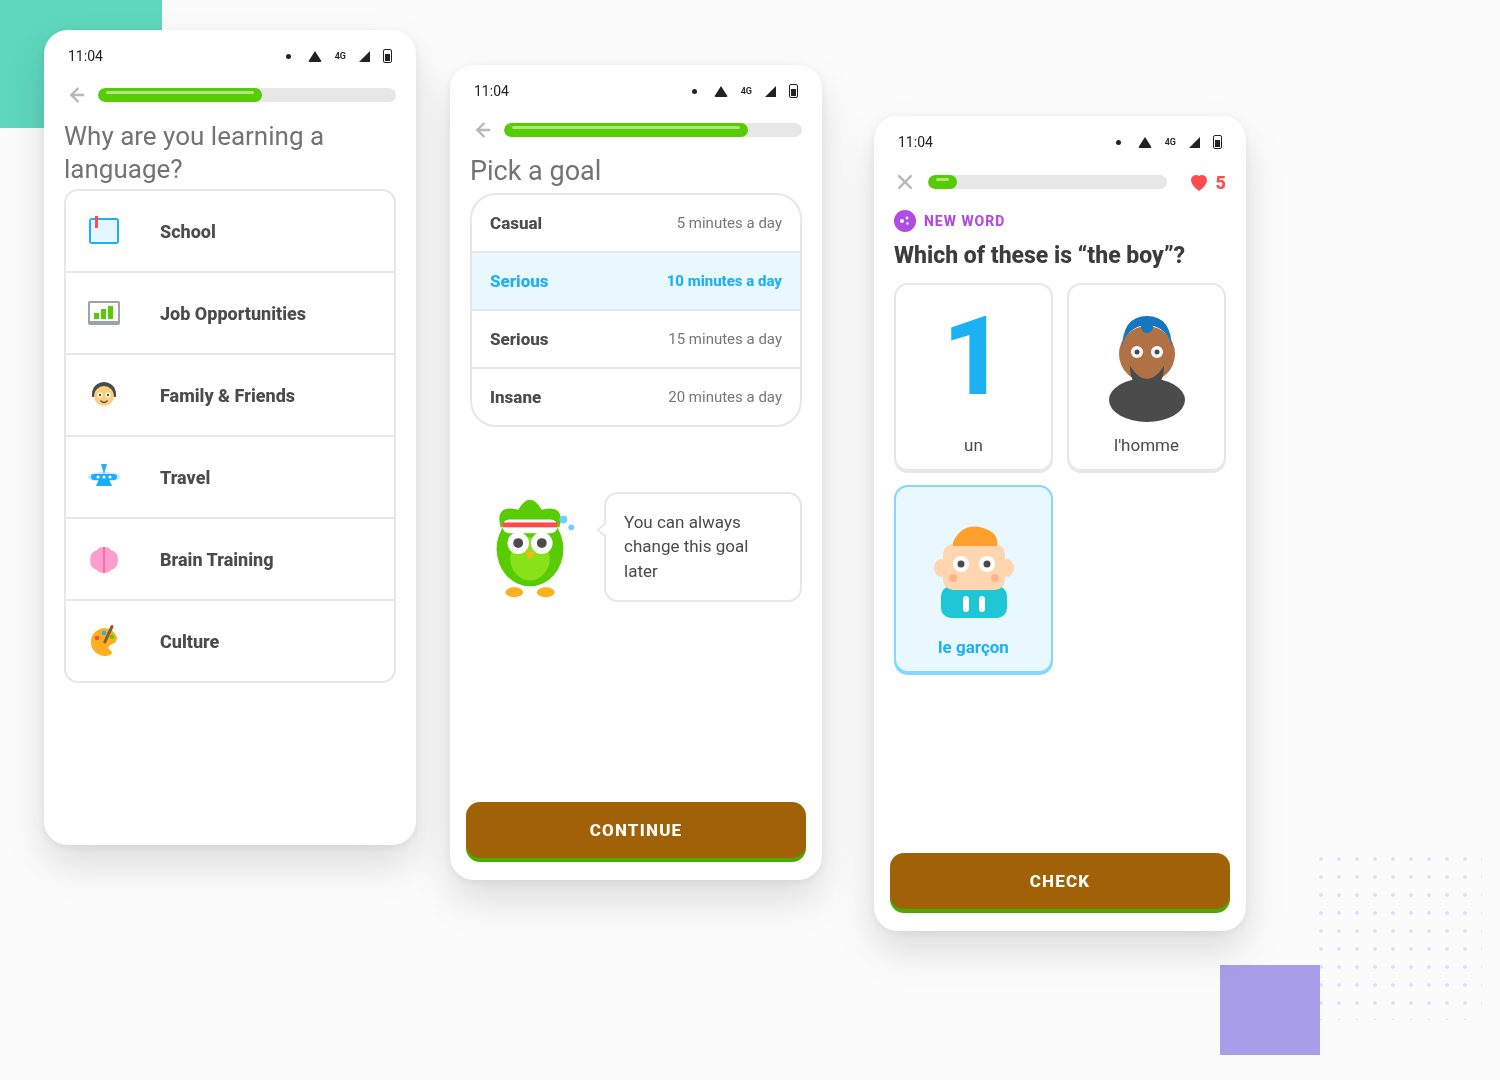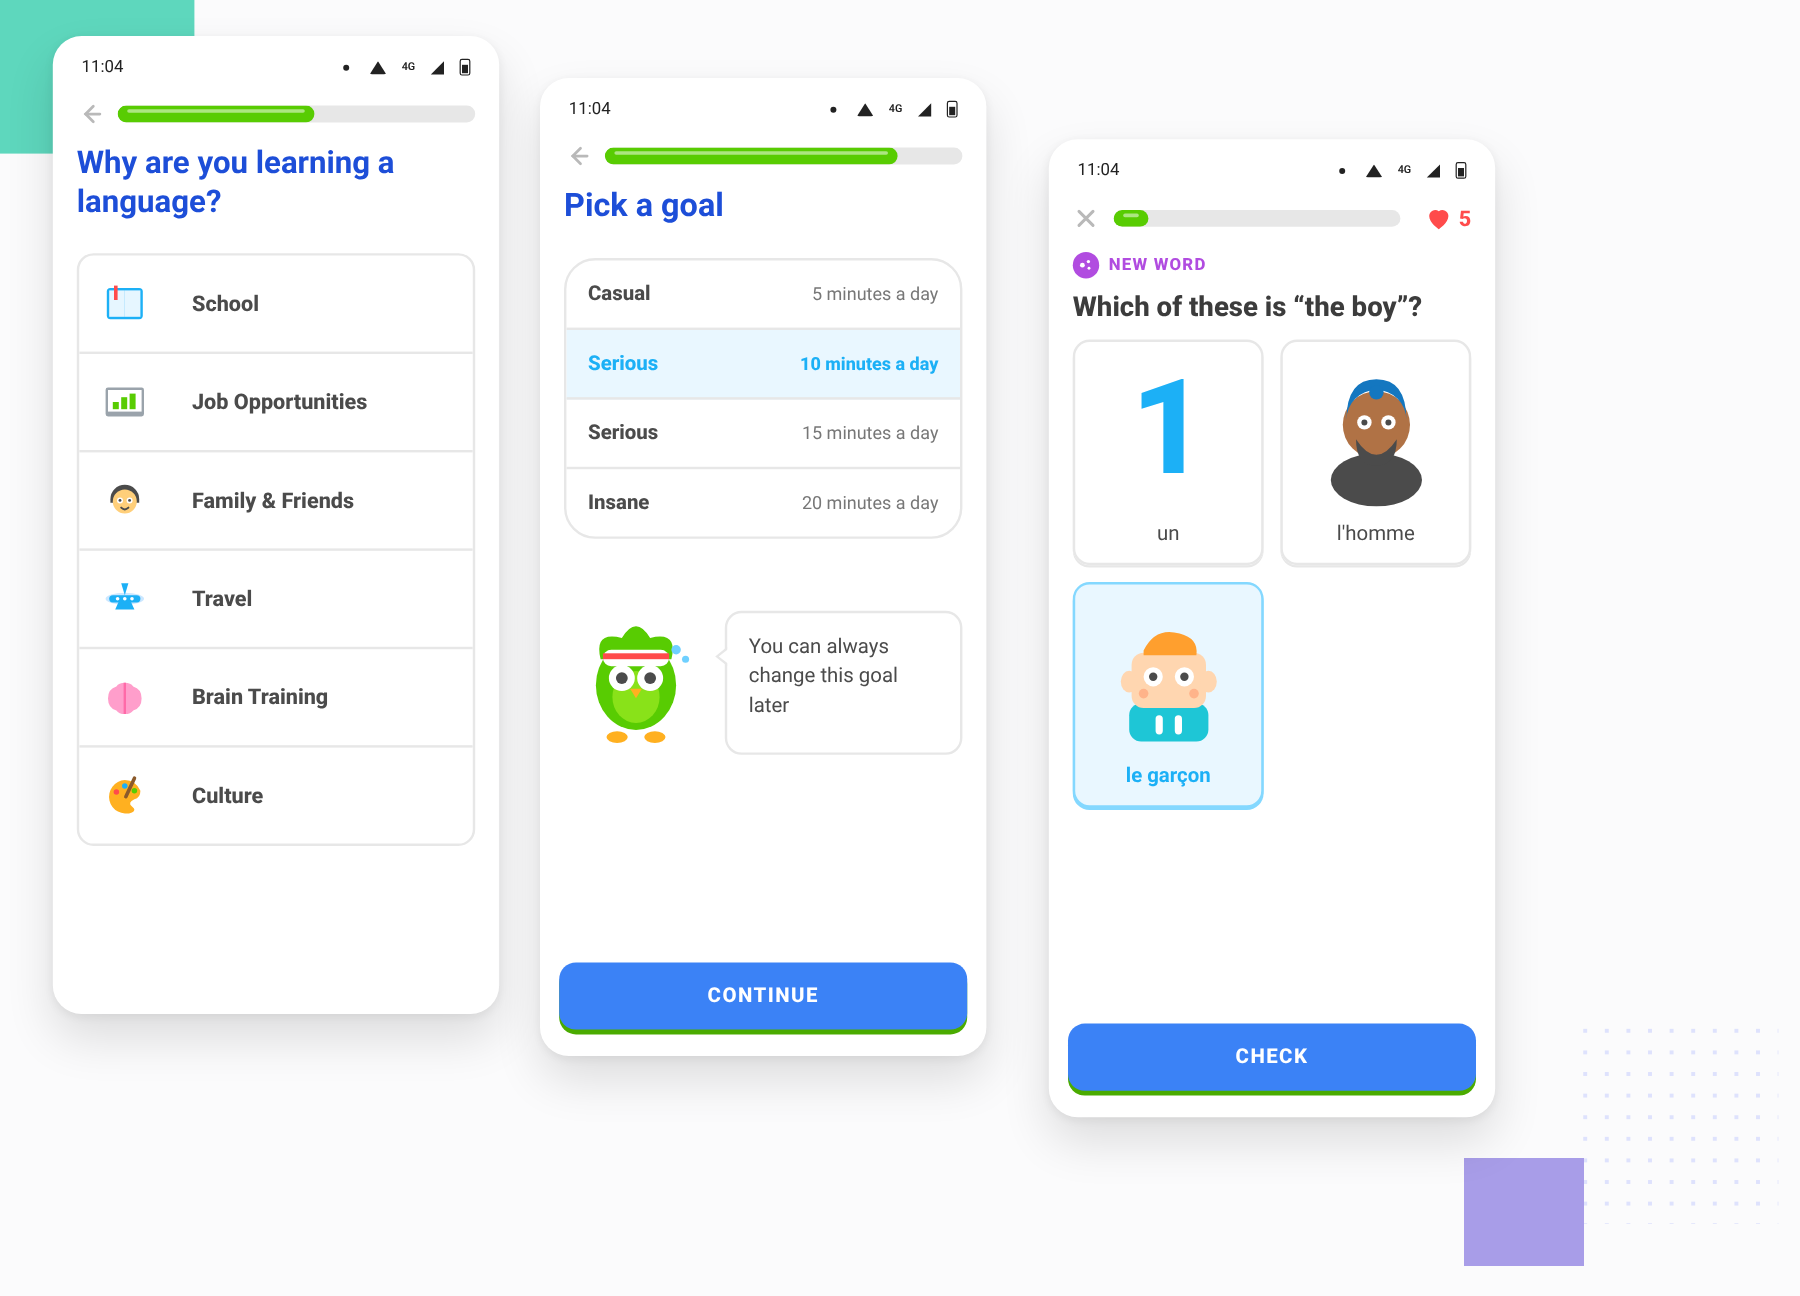--- a/index.html
+++ b/index.html
@@ -48,43 +48,43 @@
   
   .toprow { display:flex; align-items:center; gap:12px; margin:8px 0 14px; }
   .back-arrow, .x-icon { width:22px; height:22px; color:#b9b9b9; display:flex; align-items:center; justify-content:center; cursor:pointer;}
   .progress-track { flex:1; height:14px; background:#e7e7e7; border-radius:10px; overflow:hidden; position:relative;}
   .progress-fill  { height:100%; background:#58cc02; border-radius:10px; position:relative;}
   .progress-fill::after{content:"";position:absolute;top:3px;left:8px;right:8px;height:3px;background:rgba(255,255,255,.5);border-radius:3px;}
   .heart-wrap{ display:flex; align-items:center; gap:5px; margin-left:8px; color:#ff4b4b; font-weight:800; font-size:18px;}
   .heart-ico svg{display:block;}
 
   
-  .q-title { font-size:26px; font-weight:700; color:#1d4ed8; line-height:1.25; margin:10px 0 26px; }
+  .q-title { font-size:26px; font-weight:400; color:#737373; line-height:1.25; margin:10px 0 4px; }
   .option-list { border:2px solid #e7e7e7; border-radius:14px; overflow:hidden;}
   .opt-row { display:flex; align-items:center; gap:34px; padding:18px 16px; border-bottom:2px solid #e7e7e7; cursor:pointer;}
   .opt-row:last-child{border-bottom:none;}
   .opt-ico { width:44px; height:44px; display:flex; align-items:center; justify-content:center;}
   .opt-label{ font-size:18px; font-weight:800; color:#4b4b4b;}
 
   
   .goal-list { border:2px solid #e7e7e7; border-radius:26px; overflow:hidden;}
   .goal-row { display:flex; justify-content:space-between; align-items:center; padding:18px 18px; border-bottom:2px solid #e7e7e7; cursor:pointer; font-size:17px;}
   .goal-row:last-child{border-bottom:none;}
   .goal-name{ font-weight:800; color:#4b4b4b;}
   .goal-desc{ color:#777; font-size:15px; }
   .goal-row.selected { background:#e9f7ff; color:#1cb0f6; }
   .goal-row.selected .goal-name, .goal-row.selected .goal-desc { color:#1cb0f6; font-weight:800; }
 
-  .owl-row { display:flex; gap:14px; margin-top:60px;}
+  .owl-row { display:flex; align-items:center; gap:14px; margin-top:60px;}
   .owl-box { width:120px; height:120px; display:flex; align-items:center; justify-content:center; }
   .bubble { flex:1; border:2px solid #e7e7e7; border-radius:14px; padding:16px 18px; font-size:17px; color:#4b4b4b; line-height:1.45; position:relative;}
   .bubble::before{content:"";position:absolute;left:-10px;top:28px;width:0;height:0;border-top:8px solid transparent;border-bottom:8px solid transparent;border-right:10px solid #e7e7e7;}
   .bubble::after{content:"";position:absolute;left:-7px;top:29px;width:0;height:0;border-top:7px solid transparent;border-bottom:7px solid transparent;border-right:9px solid #fff;}
 
-  .cta-btn { width:100%; background:#3b82f6; color:#fff; border:none; border-radius:14px; padding:18px 0; font-size:17px; font-weight:800; letter-spacing:1.2px; box-shadow: 0 4px 0 #4aab00; cursor:pointer; }
+  .cta-btn { width:100%; background:#a16207; color:#fff; border:none; border-radius:14px; padding:18px 0; font-size:17px; font-weight:800; letter-spacing:1.2px; box-shadow: 0 4px 0 #4aab00; cursor:pointer; }
   .cta-wrap2 { position:absolute; left:16px; right:16px; bottom:22px;}
 
   
   .pill { display:inline-flex; align-items:center; gap:8px; margin:2px 0 10px;}
   .pill-ico{ width:22px;height:22px;border-radius:50%;background:#b14ce0;display:flex;align-items:center;justify-content:center; color:#fff;font-size:12px;}
   .pill-ico svg circle{fill:#fff;}
   .pill-txt{ color:#b14ce0; font-weight:800; font-size:14px; letter-spacing:1px;}
   .prompt { font-size:23px; font-weight:800; color:#3c3c3c; margin-bottom:14px;}
   .card-grid{ display:grid; grid-template-columns:1fr 1fr; gap:14px;}
   .card { border:2px solid #e7e7e7; border-radius:14px; padding:12px 8px 14px; text-align:center; cursor:pointer; display:flex; flex-direction:column; align-items:center; box-shadow:0 2px 0 #e7e7e7;}

